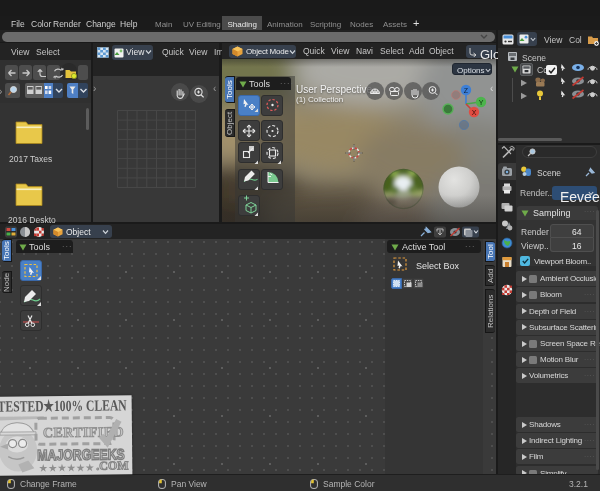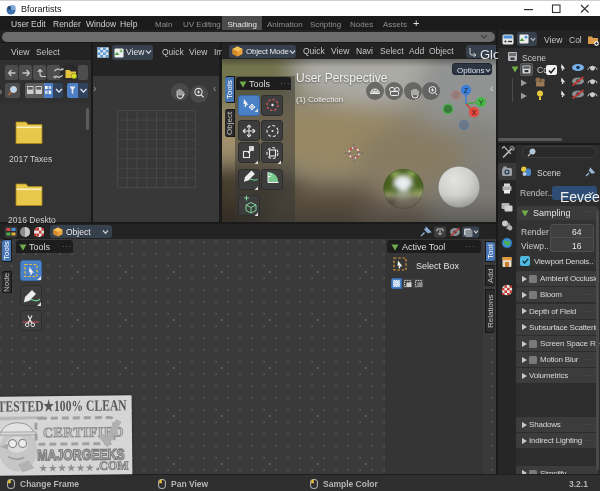--- a/index.html
+++ b/index.html
@@ -42,51 +42,38 @@
 .orow { position:absolute; font-size:8.5px; color:#c8c8c8; white-space:nowrap; }
 .prow { position:absolute; height:15px; left:18px; width:82px; background:#3c3c3c; border-radius:2.5px; }
 .prow .tri { position:absolute; left:6px; top:4.5px; width:0; height:0; border-left:5px solid #cacaca; border-top:3.4px solid transparent; border-bottom:3.4px solid transparent; }
 .prow .cb { position:absolute; left:13px; top:4px; width:8px; height:8px; background:#7a7a7a; border-radius:1.5px; }
 .prow .lb { position:absolute; top:3px; font-size:8px; color:#d8d8d8; white-space:nowrap; letter-spacing:-0.2px; }
 .prow .dots { position:absolute; right:3px; top:1px; color:#5e5e5e; font-size:8px; letter-spacing:0.5px; }
 .dotgrid { background-image:
   radial-gradient(circle, #5d5d5d 1.2px, transparent 1.5px),
   radial-gradient(circle, #4e4e4e 1px, transparent 1.25px);
   background-size: 48px 48px, 12px 12px; background-position: 6px 9px, 6px 9px; }
-.sbtx { position:absolute; top:4px; font-size:8.5px; color:#b5b5b5;font-weight:bold; }
+.sbtx { position:absolute; top:4px; font-size:8.5px; color:#b5b5b5; }
 #stamp { position:absolute; left:-2px; top:396px; width:134px; height:79px; background:#d6d6d6;
   transform:rotate(-0.6deg); box-shadow:0 0 3px rgba(0,0,0,0.4); overflow:hidden; }
 .stline { position:absolute; left:0px; top:1px; font-family:"Liberation Serif"; font-weight:bold;
   font-size:15.5px; color:#585858; transform:scale(0.75,1); transform-origin:0 0; white-space:nowrap; }
 .stline2 { position:absolute; left:39px; top:50px; font-family:"Liberation Sans"; font-weight:bold;
   font-size:15px; color:#d2d2d2; transform:scale(0.82,1); transform-origin:0 0; -webkit-text-stroke:1.4px #7e7e7e;
   white-space:nowrap; }
 .stline3 { position:absolute; left:41px; top:67px; font-size:9px; color:#8e8e8e; letter-spacing:1.2px; white-space:nowrap; font-weight:bold; }
 .stcom { position:absolute; left:98px; top:63px; font-size:12px; color:#c9c9c9; font-family:"Liberation Serif"; font-weight:bold; -webkit-text-stroke:1px #848484; }
 </style></head>
 <body>
 <div id="stage">
-  <div id="titlebar">
-    <svg class="abs" style="left:5px;top:2px" width="13" height="13" viewBox="0 0 13 13">
-      <circle cx="6" cy="7" r="4.5" fill="#3f6fae"></circle>
-      <circle cx="8" cy="4.5" r="2.6" fill="#7ea8d8"></circle>
-      <circle cx="4.2" cy="5" r="1.8" fill="#26486e"></circle>
-    </svg>
-    <span class="t">Bforartists</span>
-    <svg class="abs" style="left:520px;top:0" width="80" height="16" viewBox="0 0 80 16">
-      <rect x="4" y="8" width="9" height="1.2" fill="#333"></rect>
-      <rect x="32.5" y="4" width="7.5" height="7.5" fill="none" stroke="#333" stroke-width="1.1"></rect>
-      <path d="M61 4 l7.5 7.5 M68.5 4 L61 11.5" stroke="#333" stroke-width="1.1"></path>
-    </svg>
-  </div>
   <div id="menubar">
-    <span class="mi" style="left:11px">User</span>
-    <span class="mi" style="left:31px">Edit</span>
+    <span class="mi" style="left:11px">File</span>
+    <span class="mi" style="left:31px">Color</span>
     <span class="mi" style="left:53px">Render</span>
-    <span class="mi" style="left:86px">Window</span>
+    <span class="mi" style="left:86px">Change</span>
     <span class="mi" style="left:120px">Help</span>
     <span class="tab" style="left:155px">Main</span>
     <span class="tab" style="left:183px">UV Editing</span>
     <div class="tabbox"></div>
     <span class="tab" style="left:227.5px;color:#e8e8e8">Shading</span>
     <span class="tab" style="left:267px">Animation</span>
     <span class="tab" style="left:310px">Scripting</span>
     <span class="tab" style="left:350px">Nodes</span>
     <span class="tab" style="left:383px">Assets</span>
     <span class="tab" style="left:413px;color:#e0e0e0;font-size:11px;top:0.5px">+</span>
@@ -379,21 +366,21 @@
     <svg class="abs" style="left:16px;top:52px" width="46" height="122" viewBox="0 0 46 122">
       <g fill="#dddddd">
           <path d="M20 17 l-3.5 0 l3.5 -3.5 z"></path>
           <path d="M20 69 l-3.5 0 l3.5 -3.5 z"></path>
           <path d="M43 69 l-3.5 0 l3.5 -3.5 z"></path>
           <path d="M20 95 l-3.5 0 l3.5 -3.5 z"></path>
           <path d="M20 121 l-3.5 0 l3.5 -3.5 z"></path>
         </g>
     </svg>
 
-    <span class="abs" style="left:74px;top:28px;font-size:12px;color:#f2f2f2;text-shadow:0 1px 2px rgba(0,0,0,0.5)">User Perspective</span>
+    <span class="abs" style="left:74px;top:41px;font-size:10px;color:#f2f2f2;text-shadow:0 1px 2px rgba(0,0,0,0.5)">User Perspective</span>
     <span class="abs" style="left:74px;top:52px;font-size:8px;color:#f2f2f2;text-shadow:0 1px 2px rgba(0,0,0,0.5)">(1) Collection</span>
 
     <div class="circbtn" style="left:144px;top:39px"></div>
     <div class="circbtn" style="left:163px;top:39px"></div>
     <div class="circbtn" style="left:182px;top:39px"></div>
     <div class="circbtn" style="left:200px;top:39px"></div>
     <svg class="abs" style="left:144px;top:39px" width="76" height="18" viewBox="0 0 76 18">
       <g stroke="#ececec" stroke-width="1" fill="none">
         <path d="M4.5 11.5 a4.5 4.5 0 0 1 9 0 z M9 7 v4.5 M6.6 8 l1 3.5 M11.4 8 l-1 3.5 M5 10 h8"></path>
         <ellipse cx="26" cy="7.5" rx="2.5" ry="2.2"></ellipse>
@@ -626,21 +613,21 @@
       <span class="orow" style="left:4px;top:7px;color:#cccccc">Render</span>
       <span class="orow" style="left:4px;top:21px;color:#cccccc">Viewp..</span>
       <div class="abs" style="left:33px;top:4px;width:44px;height:14px;background:#3f3f3f;border:1px solid #4f4f4f;border-radius:3px 3px 0 0"></div>
       <div class="abs" style="left:33px;top:18px;width:44px;height:14px;background:#3f3f3f;border:1px solid #4f4f4f;border-top:none;border-radius:0 0 3px 3px"></div>
       <span class="orow" style="left:55px;top:7px;color:#e8e8e8">64</span>
       <span class="orow" style="left:55px;top:21px;color:#e8e8e8">16</span>
       <div class="abs" style="left:3px;top:36px;width:10px;height:10px;background:#4fb8e0;border-radius:2px"></div>
       <svg class="abs" style="left:4.5px;top:38px" width="7" height="6" viewBox="0 0 7 6">
           <path d="M0.8 3 l1.8 2 L6.2 0.8" stroke="#10323e" stroke-width="1.3" fill="none"></path>
         </svg>
-      <span class="orow" style="left:17px;top:37px;color:#d8d8d8;font-size:8px;letter-spacing:-0.2px">Viewport Denois..</span>
+      <span class="orow" style="left:17px;top:37px;color:#d8d8d8;font-size:8px;letter-spacing:-0.2px">Viewport Bloom..</span>
     </div>
 
     <div class="prow" style="top:126.2px">
         <div class="tri"></div>
         <div class="cb"></div>
         <span class="lb" style="left:24px">Ambient Occlusio</span>
       </div>
     <div class="prow" style="top:158.6px">
         <div class="tri"></div>
         <span class="lb" style="left:13px">Depth of Field</span>
@@ -673,20 +660,25 @@
         <span class="dots">....</span>
       </div>
     <div class="prow" style="top:272px">
         <div class="tri"></div>
         <span class="lb" style="left:13px">Shadows</span>
         <span class="dots">....</span>
       </div>
     <div class="prow" style="top:288.2px">
         <div class="tri"></div>
         <span class="lb" style="left:13px">Indirect Lighting</span>
+        <span class="dots">....</span>
+      </div>
+    <div class="prow" style="top:304.4px">
+        <div class="tri"></div>
+        <span class="lb" style="left:13px">Film</span>
         <span class="dots">....</span>
       </div>
     <div class="prow" style="top:320.6px;height:9px">
         <div class="tri"></div>
         <div class="cb"></div>
         <span class="lb" style="left:24px">Simplify</span>
       </div>
     <div class="abs" style="left:98px;top:65px;width:3px;height:260px;background:#4a4a4a;border-radius:1.5px"></div>
   </div>
   <div id="shader">

